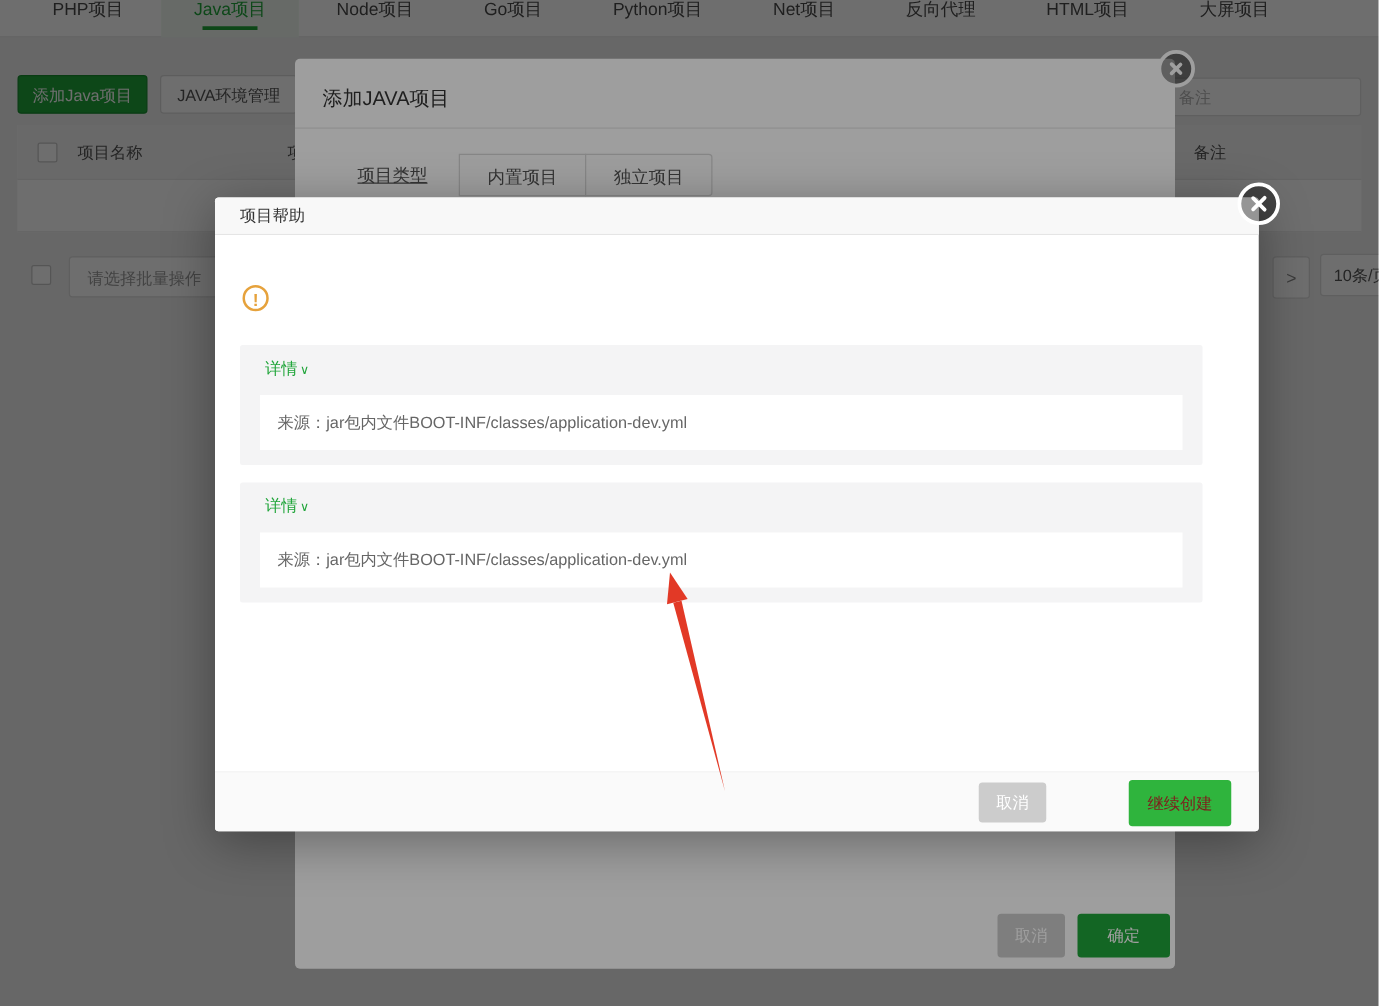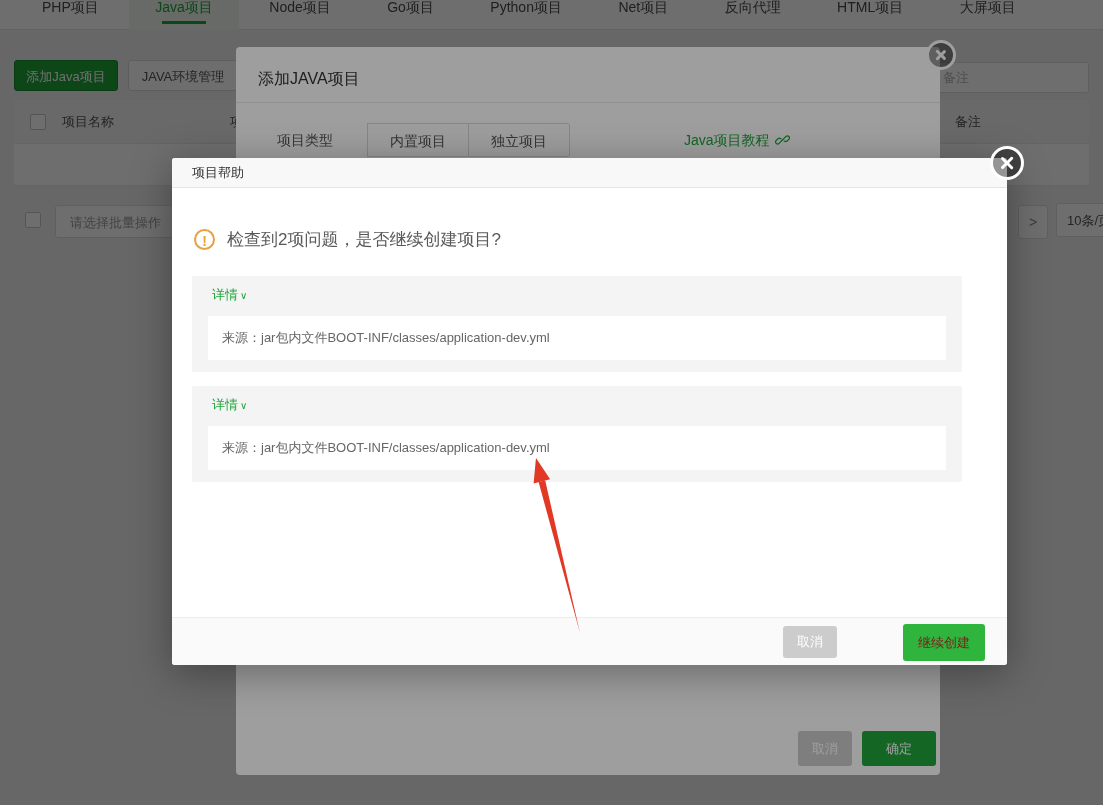--- a/index.html
+++ b/index.html
@@ -38,21 +38,21 @@
   
   .overlay{position:absolute;inset:0;}
   .overlay-a{background:rgba(0,0,0,0.30);z-index:10;}
   .overlay-b{background:rgba(0,0,0,0.38);z-index:30;}
   
   .modal1{position:absolute;left:236px;top:47px;width:704px;height:728px;background:#fff;
           border-radius:4px;z-index:20;}
   .modal1 .m1-title{position:absolute;left:22px;top:22px;font-size:16px;color:#333;}
   .modal1 .m1-divider{position:absolute;left:0;top:55px;width:100%;height:1px;background:#e8e8e8;}
   .m1-typerow{position:absolute;left:0;top:76px;width:100%;height:34px;}
-  .m1-label{position:absolute;left:38px;top:0;width:62px;line-height:34px;font-size:14px;color:#555;text-align:center;}
+  .m1-label{position:absolute;left:50px;top:0;width:62px;line-height:34px;font-size:14px;color:#555;text-align:left;text-decoration:underline;}
   .seg-group{position:absolute;left:132px;top:0;height:34px;display:flex;}
   .seg{height:34px;line-height:34px;padding:0 22px;font-size:14px;color:#555;background:#fdfdfd;
        border:1px solid #d9d9d9;margin-left:-1px;box-sizing:border-box;cursor:pointer;}
   .seg.first{border-radius:3px 0 0 3px;margin-left:0;}
   .seg.last{border-radius:0 3px 3px 0;}
   .seg.selected{background:#20a53a;border-color:#178c2e;color:#fff;}
   .tutorial{position:absolute;left:448px;top:0;height:34px;line-height:34px;font-size:14px;
             color:#20a53a;cursor:pointer;display:flex;align-items:center;gap:5px;}
   .m1-footer-btn{position:absolute;height:35px;line-height:35px;border-radius:3px;font-size:13px;
                  text-align:center;cursor:pointer;}
@@ -136,42 +136,35 @@
 
   <div class="modal1">
     <div class="m1-title">添加JAVA项目</div>
     <div class="m1-divider"></div>
     <div class="m1-typerow">
       <div class="m1-label">项目类型</div>
       <div class="seg-group">
         <div class="seg">内置项目</div>
         <div class="seg last">独立项目</div>
       </div>
-      <div class="tutorial">
-        <span>Java项目教程</span>
-        <svg width="15" height="15" viewBox="0 0 24 24">
-          <path d="M10 14 L14 10 M9 15 l-3 3 a3.5 3.5 0 0 1 -5 -5 l3 -3 a3.5 3.5 0 0 1 5 0 M15 9 l3 -3 a3.5 3.5 0 0 1 5 5 l-3 3 a3.5 3.5 0 0 1 -5 0" transform="translate(1,0) scale(0.92)" fill="none" stroke="#20a53a" stroke-width="2.2" stroke-linecap="round"></path>
-        </svg>
-      </div>
     </div>
     <div class="m1-footer-btn m1-cancel">取消</div>
     <div class="m1-footer-btn m1-ok">确定</div>
   </div>
   <div class="circle-x close1"></div>
 
   <div class="overlay overlay-b"></div>
 
   <div class="modal2">
     <div class="m2-header">
       <div class="m2-title">项目帮助</div>
     </div>
 
     <div class="warn-row">
       <div class="warn-icon">!</div>
-      <div class="warn-text">检查到2项问题，是否继续创建项目?</div>
     </div>
 
     <div class="issue issue1">
       <div class="issue-head">
         <div class="detail-link">
           <span>详情</span><span class="detail-caret">∨</span>
         </div>
       </div>
       <div class="issue-src">来源：jar包内文件BOOT-INF/classes/application-dev.yml</div>
     </div>

